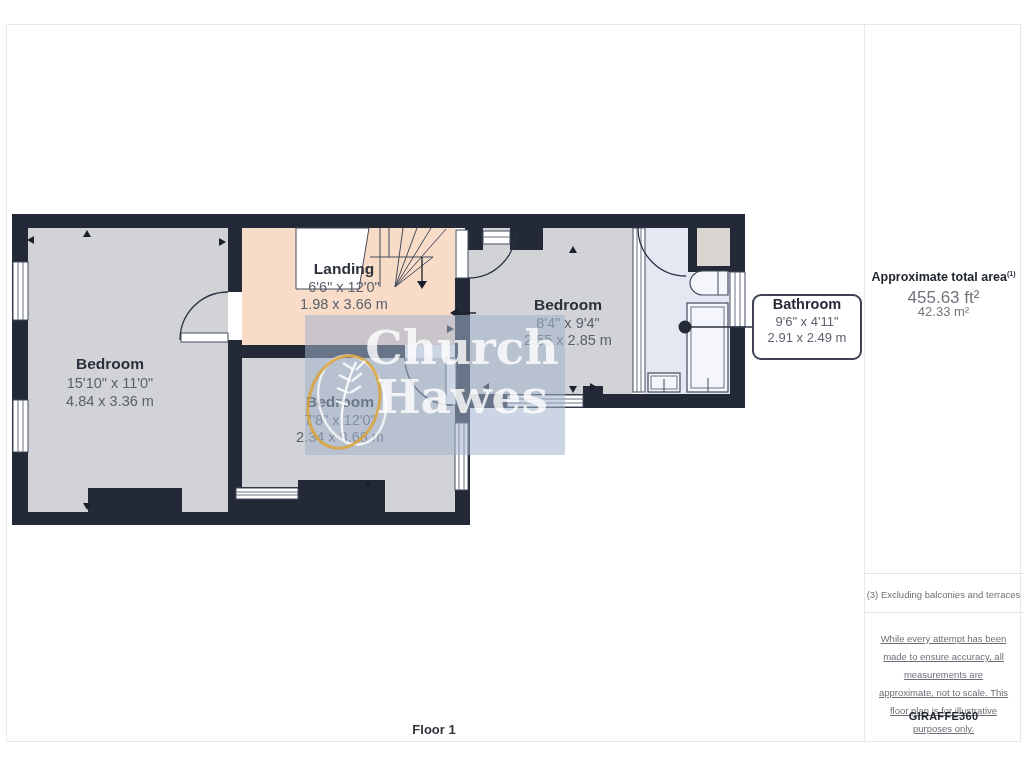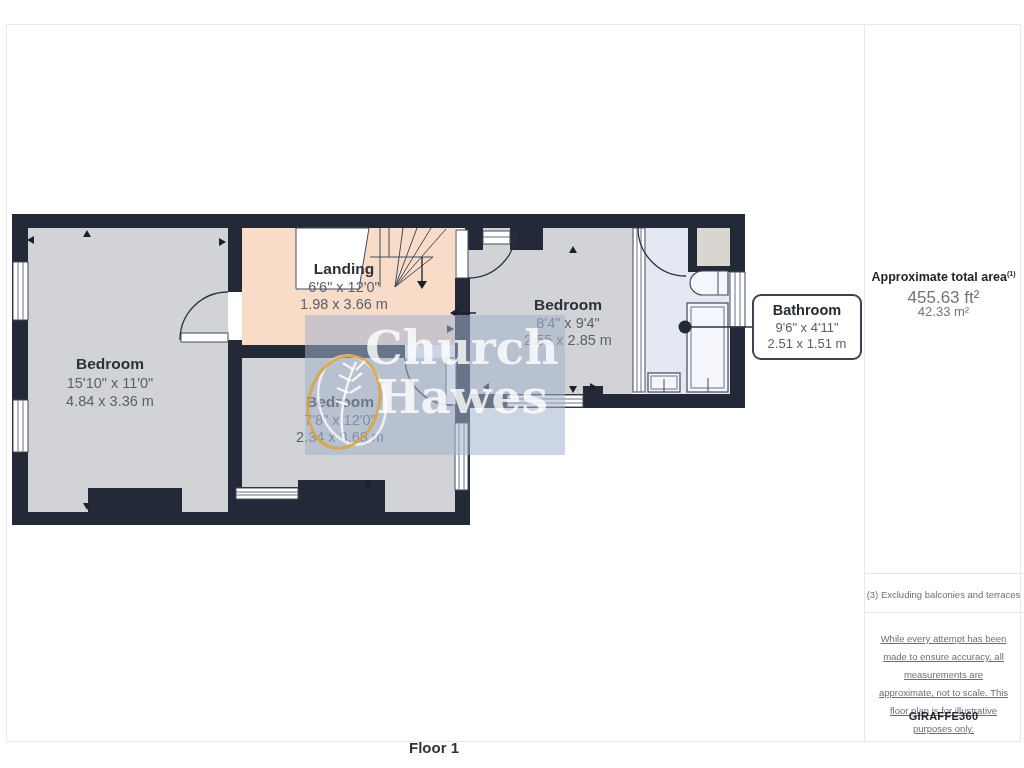--- a/index.html
+++ b/index.html
@@ -7,25 +7,25 @@
         font-family:"Liberation Sans",sans-serif;}
   .abs{position:absolute;}
   
   #frame{left:6px;top:24px;width:1015px;height:718px;border:1px solid #e8e8e8;box-sizing:border-box;}
   #sidebar-divider{left:864px;top:24px;height:718px;width:0;border-left:1px solid #e8e8e8;}
   
   #plan-svg{left:0;top:0;width:1024px;height:768px;}
   
   #bathroom-callout{left:752px;top:294px;width:106px;height:62px;background:#ffffff;
     border:2px solid #3c4252;border-radius:9px;display:flex;flex-direction:column;
-    align-items:center;justify-content:center;line-height:1.22;}
+    align-items:center;justify-content:flex-start;line-height:1.22;}
   #bathroom-callout .cname{font-size:14.5px;font-weight:bold;color:#262b36;}
   #bathroom-callout .cdim{font-size:13px;color:#5b616d;}
   
-  #floor-label{left:434px;top:722px;transform:translateX(-50%);font-size:15px;font-weight:bold;color:#31353d;margin-top:17px;}
+  #floor-label{left:434px;top:722px;transform:translateX(-50%);font-size:13px;font-weight:bold;color:#31353d;}
   
   .side-center{left:865px;width:157px;text-align:center;}
   #total-area-title{top:270px;font-size:12.5px;font-weight:bold;color:#1e232e;}
   #total-area-title sup{font-size:7px;}
   #area-ft{top:288px;font-size:17px;color:#70757c;}
   #area-m{top:304px;font-size:13px;color:#70757c;}
   .sdiv{left:865px;width:159px;height:0;border-top:1px solid #e4e4e4;}
   #sdiv1{top:573px;} #sdiv2{top:612px;}
   #footnote{top:589px;font-size:9.5px;color:#6a6f76;}
   #disclaimer{top:630px;padding:0 11px;box-sizing:border-box;font-size:9.5px;line-height:18px;color:#6a6f76;text-decoration:underline;}
@@ -219,21 +219,21 @@
 
     <g>
       <line x1="685" y1="327" x2="753" y2="327" stroke="#2c3342" stroke-width="1.5"></line>
       <circle cx="685" cy="327" r="6.5" fill="#232936"></circle>
     </g>
   </svg>
 
   <div id="bathroom-callout" class="abs">
     <div class="cname">Bathroom</div>
     <div class="cdim">9'6" x 4'11"</div>
-    <div class="cdim">2.51 x 1.51 m</div>
+    <div class="cdim">2.91 x 2.49 m</div>
   </div>
 
   <div id="total-area-title" class="abs side-center"><span>Approximate total area</span><sup>(1)</sup></div>
   <div id="area-ft" class="abs side-center">455.63 ft²</div>
   <div id="area-m" class="abs side-center">42.33 m²</div>
 
   <div id="sdiv1" class="abs sdiv"></div>
   <div id="footnote" class="abs side-center">(3) Excluding balconies and terraces</div>
   <div id="sdiv2" class="abs sdiv"></div>
   <div id="disclaimer" class="abs side-center">While every attempt has been made to ensure accuracy, all measurements are approximate, not to scale. This floor plan is for illustrative purposes only.</div>

